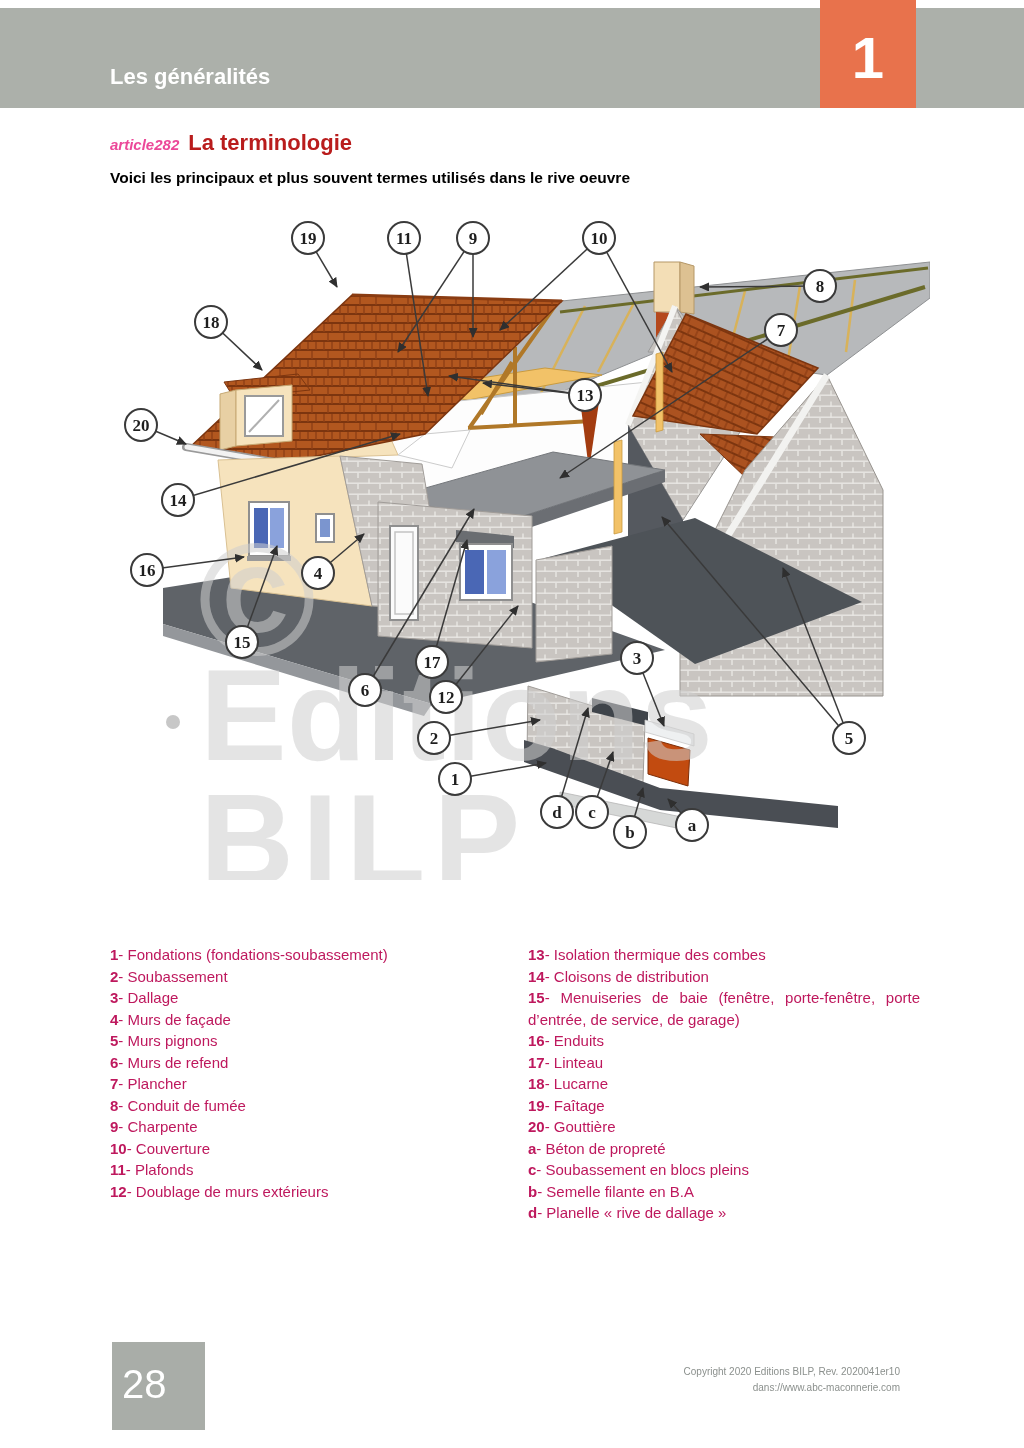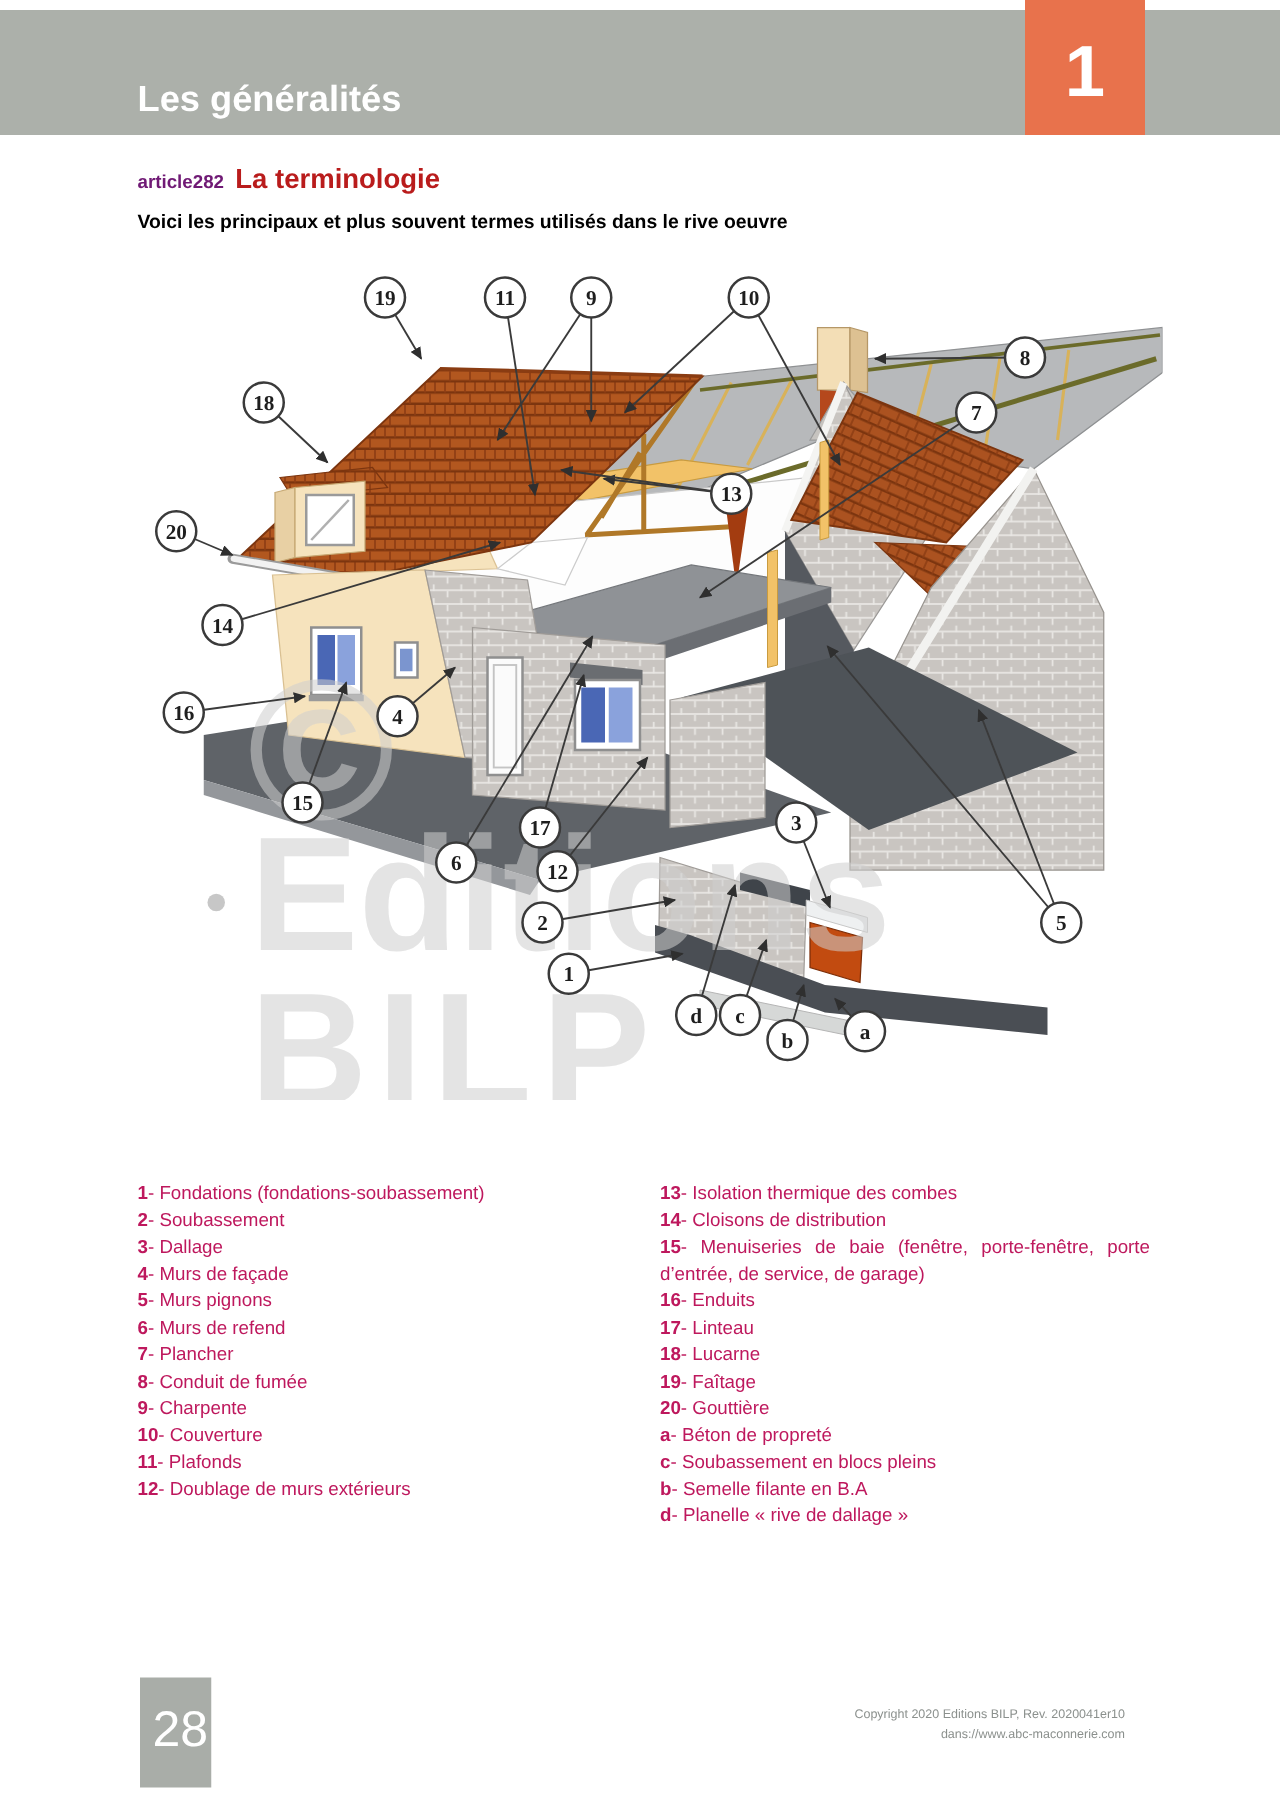--- a/index.html
+++ b/index.html
@@ -1,42 +1,42 @@
 <!DOCTYPE html>
 <html><head>
 <meta charset="utf-8">
 <style>
   html,body{margin:0;padding:0;background:#e8e8e8;}
   .page{position:relative;width:1024px;height:1448px;background:#ffffff;
         font-family:"Liberation Sans",sans-serif;overflow:hidden;margin:0 auto;}
 
   
   .chapter-bar{position:absolute;left:0;top:8px;width:1024px;height:100px;background:#acb0aa;}
-  .chapter-title{position:absolute;left:110px;top:64px;font-size:29px;font-weight:700;color:#ffffff;}
+  .chapter-title{position:absolute;left:110px;top:64px;font-size:22px;font-weight:700;color:#ffffff;}
   .chapter-box{position:absolute;left:820px;top:0;width:96px;height:108px;background:#e8724c;
                display:flex;align-items:center;justify-content:center;}
   .chapter-num{color:#ffffff;font-size:58px;font-weight:700;padding-top:6px;}
 
   
   .article-line{position:absolute;left:110px;top:130px;display:flex;align-items:baseline;gap:9px;}
-  .article-id{font-size:15px;font-weight:700;color:#701a75;}
+  .article-id{font-size:15px;font-weight:700;color:#ec4899;font-style:italic;}
   .article-title{font-size:22px;font-weight:700;color:#b91c1c;}
   .intro{position:absolute;left:110px;top:169px;font-size:15.5px;font-weight:700;color:#000;}
 
   
   .diagram{position:absolute;left:100px;top:210px;width:830px;height:670px;}
 
   
   .legend-col{position:absolute;top:944px;font-size:15px;line-height:21.5px;color:#be185d;}
   .legend-left{left:110px;width:408px;}
   .legend-right{left:528px;width:392px;text-align:justify;}
   .legend-item b{font-weight:700;}
 
   
-  .page-num-box{position:absolute;left:112px;top:1342px;width:57px;height:88px;background:#a9ada8;}
+  .page-num-box{position:absolute;left:112px;top:1342px;width:93px;height:88px;background:#a9ada8;}
   .page-num{position:absolute;left:10px;top:20px;font-size:40px;color:#ffffff;}
   .copyright{position:absolute;right:124px;top:1364px;text-align:right;font-size:10px;
              line-height:16px;color:#8b908d;}
 </style>
 </head>
 <body>
 
 <div class="page">
 
   <div class="chapter-bar"></div>

